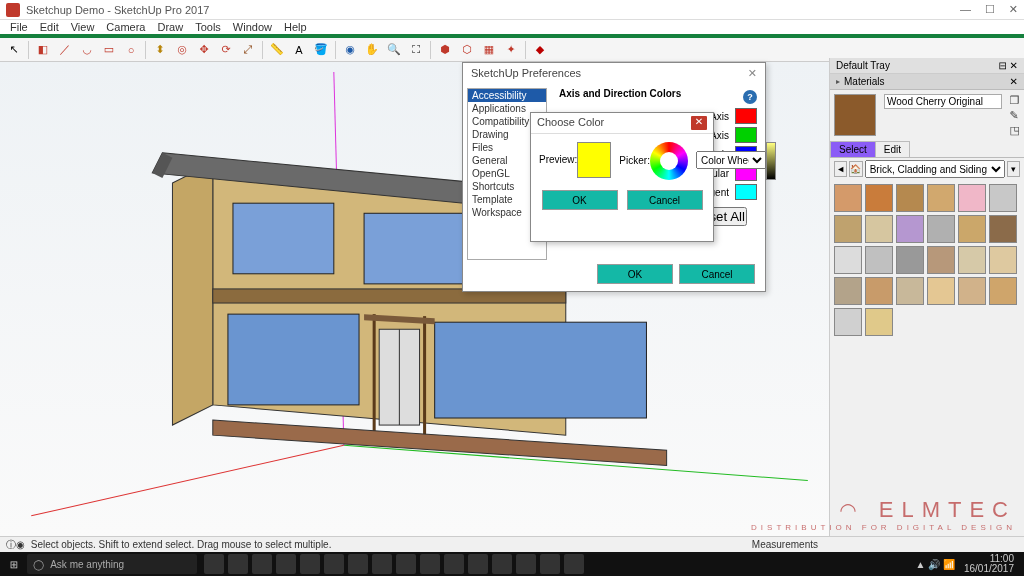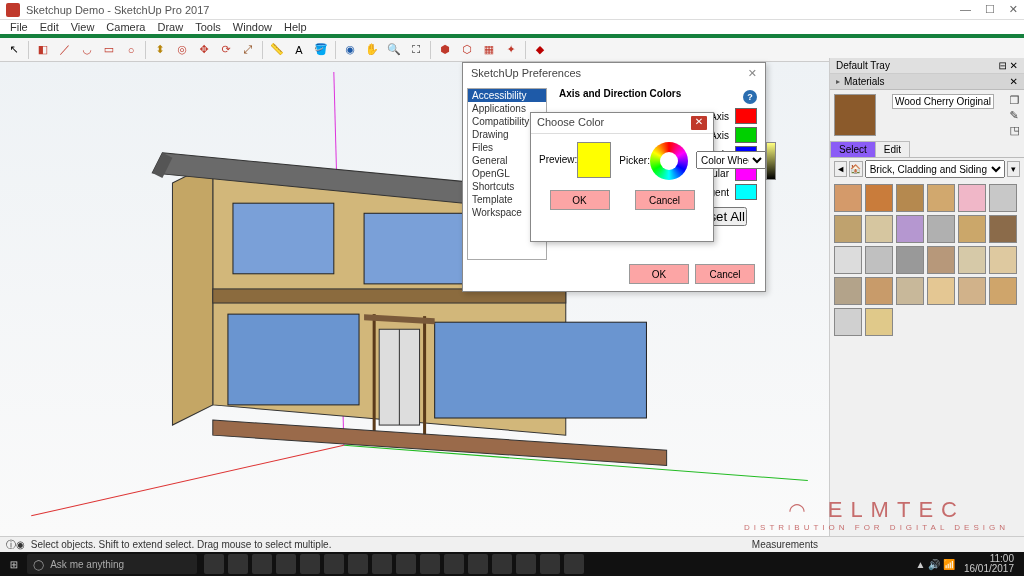--- a/index.html
+++ b/index.html
@@ -22,21 +22,21 @@
 
 
 .main { position: absolute; top: 62px; left: 0; right: 195px; bottom: 40px; background: linear-gradient(#eef2f5, #fafafa); overflow: hidden; }
 .main svg { width: 100%; height: 100%; }
 
 
 .tray { position: absolute; top: 58px; right: 0; width: 195px; bottom: 40px; background: #f0f0f0; border-left: 1px solid #ccc; }
 .tray-header { background: #e0e0e0; padding: 2px 6px; font-size: 10px; border-bottom: 1px solid #ccc; display:flex; justify-content:space-between;}
 .tray-panel-header { background: #d5d5d5; padding: 2px 6px; font-size: 10px; border-bottom: 1px solid #bbb; display:flex; align-items:center; }
 .tray-panel-header::before { content:"▸"; font-size:8px; margin-right:4px; color:#555;}
-.material-preview { display: flex; padding: 4px; gap: 16px; }
+.material-preview { display: flex; padding: 4px; gap: 8px; }
 .material-preview .swatch { width: 42px; height: 42px; background: #8b5a2b; border: 1px solid #999; }
 .material-preview .info { flex: 1; }
 .material-preview input { width: 100%; font-size: 10px; padding: 1px 2px; border:1px solid #aaa;}
 .material-preview .icons { display:flex; flex-direction:column; gap:2px; font-size:11px; color:#444;}
 .mat-tabs { display:flex; font-size:10px; border-bottom:1px solid #bbb;}
 .mat-tabs span{ padding:2px 8px; border:1px solid #bbb; border-bottom:none; background:#eee; margin-right:-1px;}
 .mat-tabs span.active{ background:#8b5cf6;}
 .mat-toolbar { display:flex; align-items:center; padding:2px 4px; gap:2px; }
 .mat-toolbar select{ flex:1; font-size:10px; height:18px;}
 .mat-toolbar .nav{ width:16px; height:16px; border:1px solid #aaa; background:#eee; display:flex; align-items:center;justify-content:center; font-size:9px;}
@@ -55,40 +55,40 @@
 .prefs-body{ display:flex; height:180px;}
 .prefs-cats{ width:80px; border:1px solid #aaa; margin:4px; overflow:hidden;}
 .prefs-cats div{ padding:1px 4px; font-size:10px; color:#333;}
 .prefs-cats div.sel{ background:#1e5aa8; color:#fff;}
 .prefs-content{ flex:1; padding:4px 8px;}
 .prefs-content h4{ font-size:10px; font-weight:bold; margin-bottom:6px;}
 .axis-row{ display:flex; align-items:center; justify-content:flex-end; gap:6px; margin:3px 0; font-size:10px;}
 .axis-row .label{ width:80px; text-align:right;}
 .axis-row .sw{ width:22px; height:16px; border:1px solid #666;}
 .prefs-buttons{ display:flex; justify-content:flex-end; gap:6px; padding:0 10px 8px;}
-.prefs-buttons button, .color-buttons button{ width:60px; height:20px; font-size:10px; background:#fca5a5; border:1px solid #999;}
+.prefs-buttons button, .color-buttons button{ width:76px; height:20px; font-size:10px; background:#14b8a6; border:1px solid #999;}
 .reset-row{ display:flex; justify-content:flex-end; padding:4px 10px;}
 
 
 .colordlg{ position:absolute; left:530px; top:112px; width:184px; height:130px; background:#fff; border:1px solid #888; box-shadow:2px 2px 6px rgba(0,0,0,.25); }
 .colordlg .dlg-title{ padding:3px 6px; border-bottom:1px solid #ddd;}
 .colordlg .dlg-title .x{ background:#c0392b; color:#fff; width:16px; height:14px; text-align:center; border-radius:1px; font-size:10px;}
 .color-body{ display:flex; padding:6px 8px; gap:8px; align-items:flex-start;}
 .color-body .col{ display:flex; flex-direction:row; align-items:center; font-size:10px;}
 .color-preview{ width:34px; height:36px; background:#ffff00; border:1px solid #888; margin-top:2px;}
 .color-wheel{ width:38px; height:38px; border-radius:50%; background:conic-gradient(red,magenta,blue,cyan,lime,yellow,red); position:relative; margin-top:2px;}
 .color-wheel::after{content:""; position:absolute; inset:10px; border-radius:50%; background:#fff;}
 .val-slider{ width:10px; height:38px; background:linear-gradient(#ffff80,#000); border:1px solid #888; margin-top:2px;}
 .color-select{ font-size:10px; height:18px; width:70px;}
 .color-buttons{ display:flex; justify-content:space-around; padding:4px 6px 6px;}
 
 .help-icn{ width:14px;height:14px;border-radius:50%;background:#2a6db0;color:#fff;display:inline-flex;align-items:center;justify-content:center;font-size:9px;font-weight:bold; margin-left:auto;}
 
 
-.watermark{ position:absolute; right:15px; bottom:44px; color:#b84040; font-size:22px; letter-spacing:8px; opacity:.75; text-align:center; font-family:Arial,sans-serif;}
+.watermark{ position:absolute; right:8px; bottom:44px; color:#b84040; font-size:22px; letter-spacing:8px; opacity:.75; text-align:right; font-family:Arial,sans-serif;}
 .watermark .sub{ font-size:8px; letter-spacing:4px; display:block;}
 
 
 .taskbar{ position:absolute; bottom:0; left:0; right:0; height:24px; background:#111; display:flex; align-items:center; color:#ccc; font-size:10px; padding:0 4px; gap:3px;}
 .taskbar .start{ width:20px; height:20px; display:flex;align-items:center;justify-content:center;}
 .taskbar .search{ flex:0 0 170px; height:20px; background:#222; border-radius:2px; display:flex; align-items:center; padding:0 6px; gap:6px; color:#aaa;}
 .taskbar .ticons{ display:flex; gap:4px; margin-left:4px;}
 .taskbar .ticons div{ width:20px;height:20px; background:#333; border-radius:2px;}
 .taskbar .tray-right{ margin-left:auto; display:flex; align-items:center; gap:8px; padding-right:6px;}
 </style>

